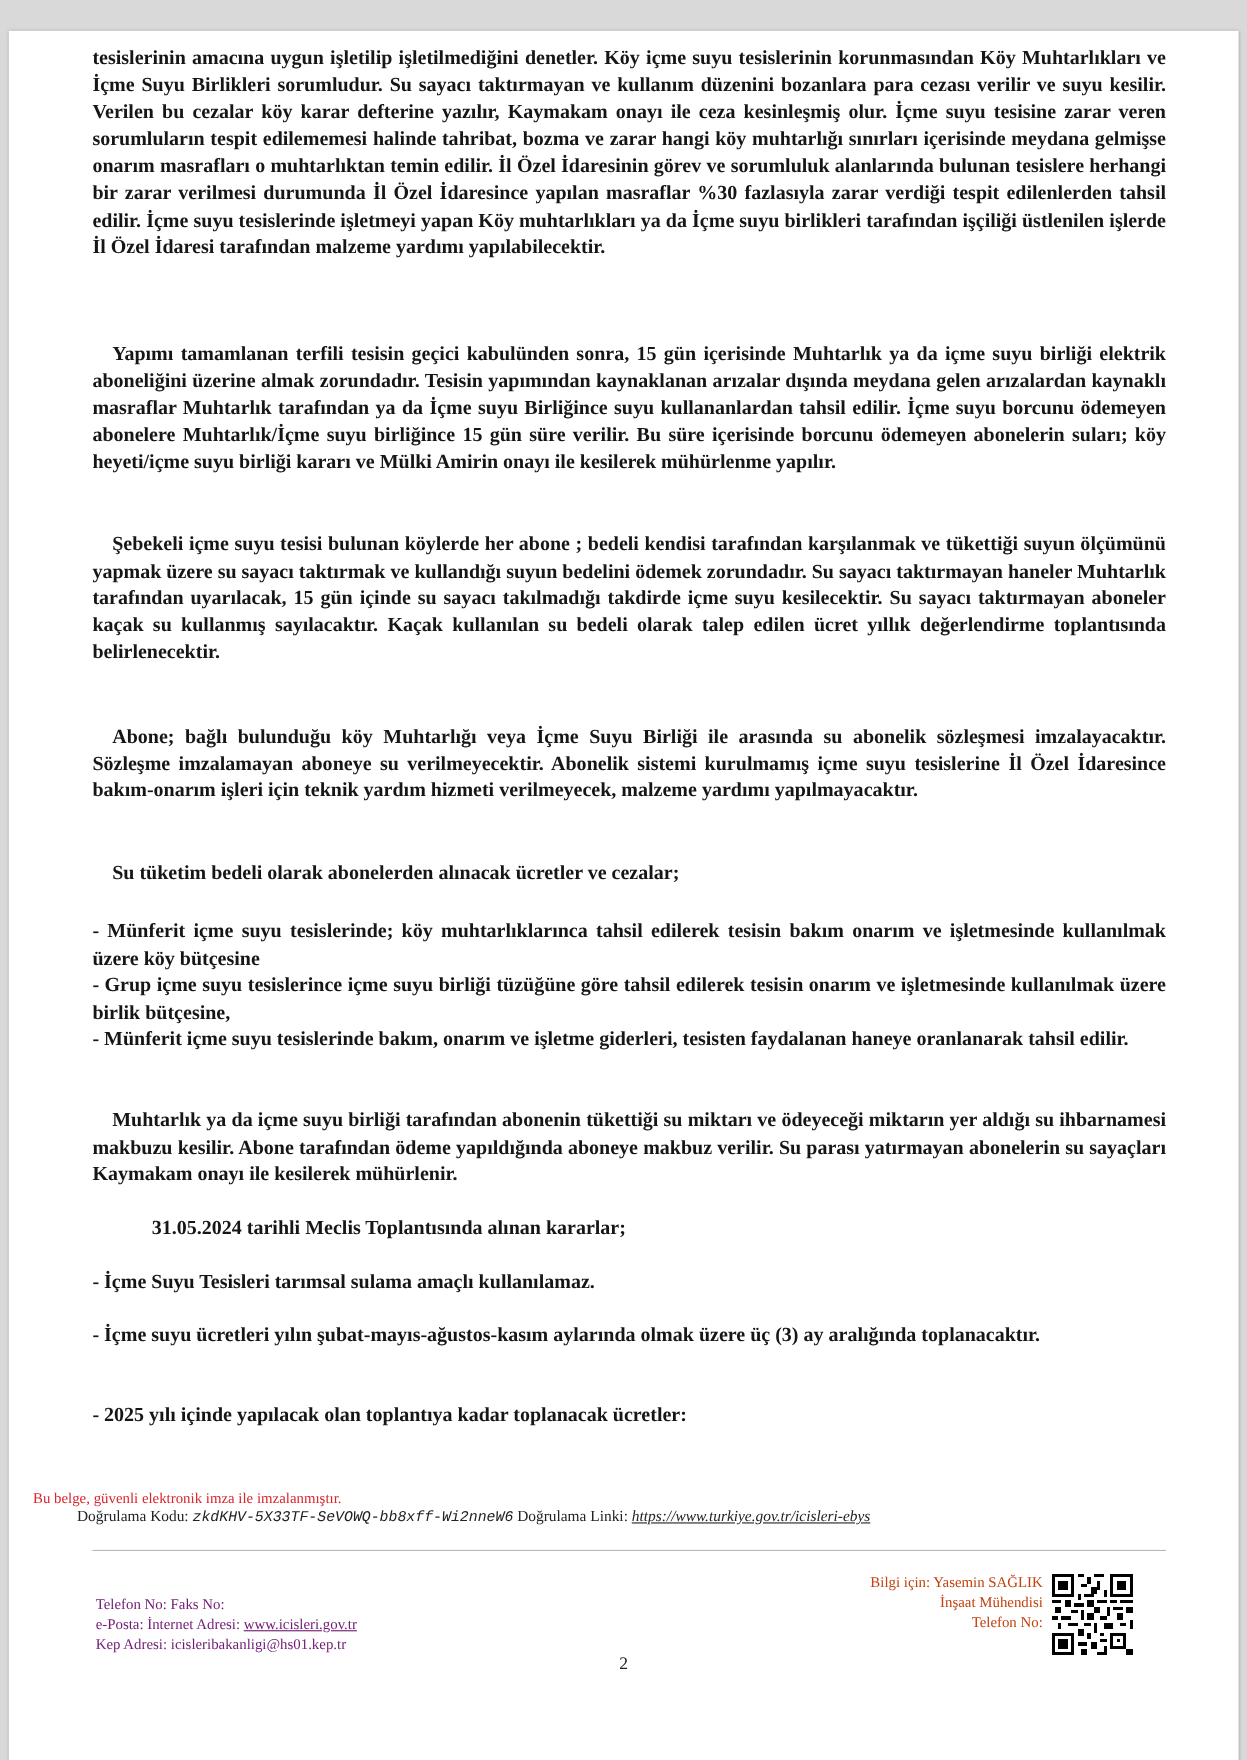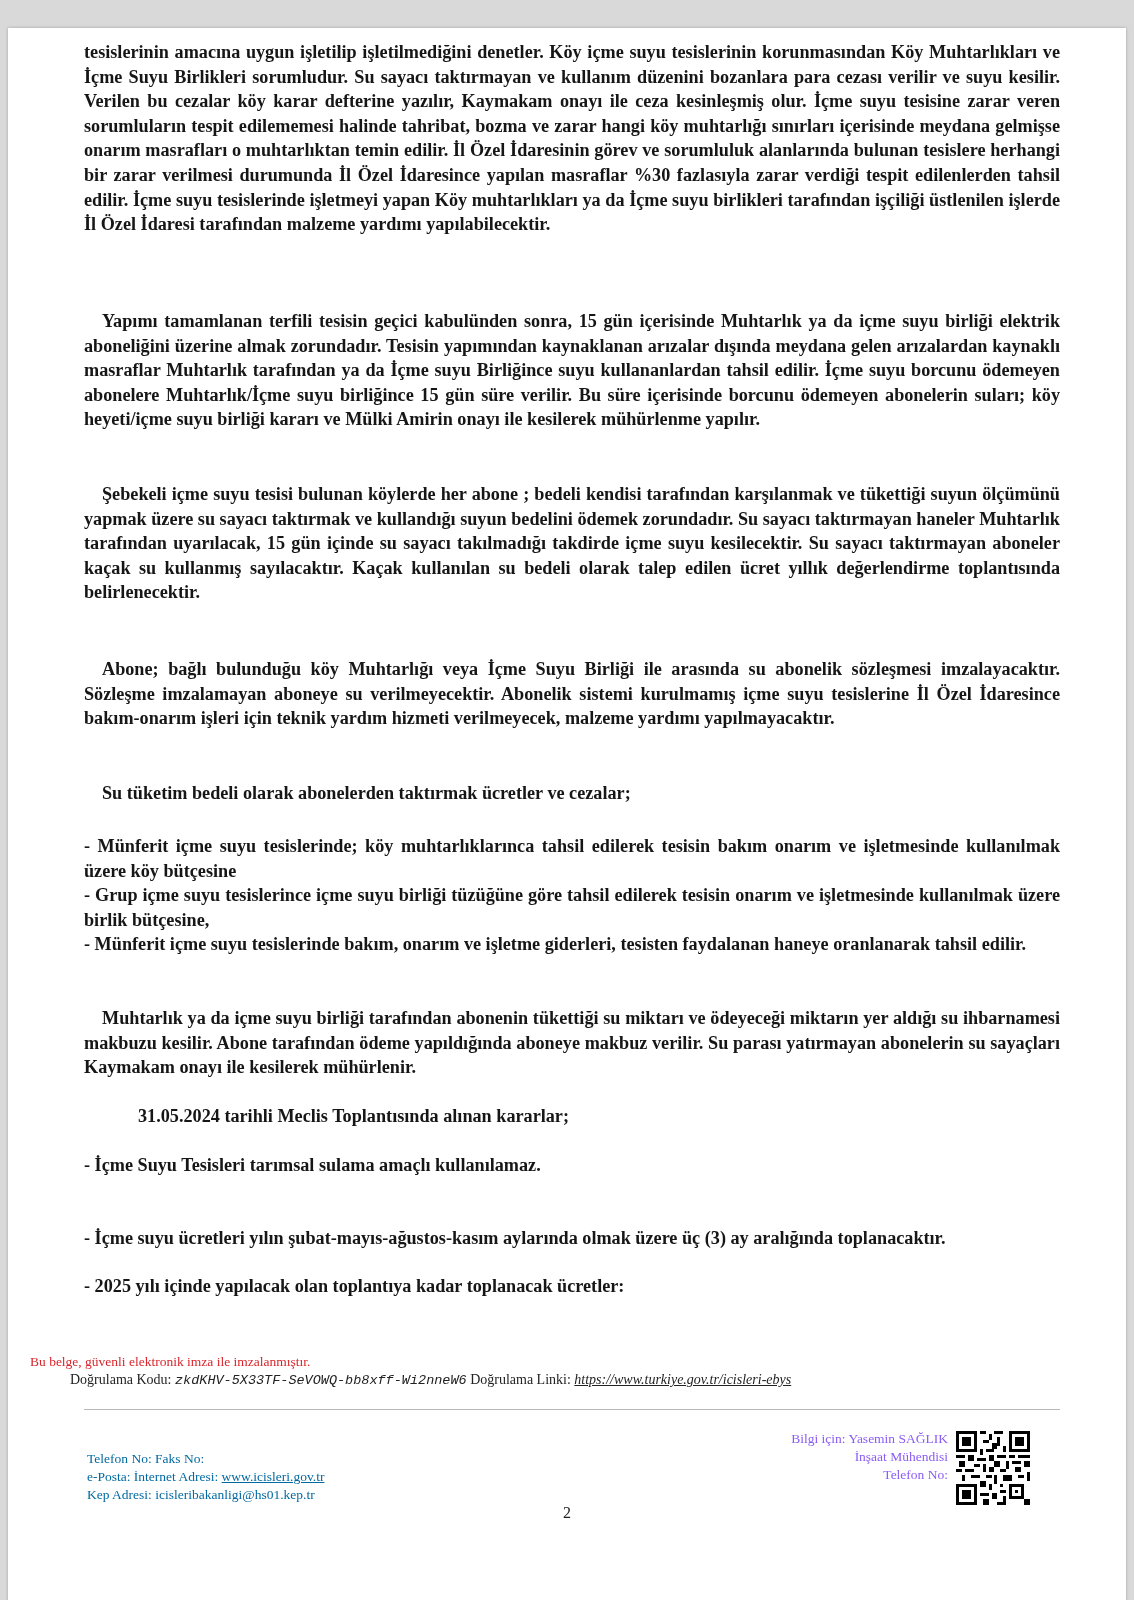--- a/index.html
+++ b/index.html
@@ -27,51 +27,51 @@
   }
   .sig-note { color:#d9252b; font-size:13.5px; line-height:18px; }
   .verify { color:#222; font-size:14px; line-height:18px; margin-left:40px; }
   .verify .code { font-family:"Liberation Mono", monospace; font-size:13.5px;font-style:italic; }
   .verify .link { font-style:italic; text-decoration:underline; }
   .divider {
     position:absolute; left:76px; top:1381px; width:976px; height:1px; background:#b8b8b8;
   }
   .footer-left {
     position:absolute; left:79px; top:1422px;
-    font-family:"Liberation Serif", serif; font-size:13.5px; line-height:18px; color:#0369a1;
+    font-family:"Liberation Serif", serif; font-size:13.5px; line-height:18px; color:#701a75;
   }
   .footer-left .url { text-decoration:underline;margin-top:33px; }
   .footer-right {
     position:absolute; left:720px; width:220px; top:1402px; text-align:right;
-    font-family:"Liberation Serif", serif; font-size:13.5px; line-height:18px; color:#8b5cf6;
+    font-family:"Liberation Serif", serif; font-size:13.5px; line-height:18px; color:#c2410c;
   }
   .qr { position:absolute; left:948px; top:1402px; width:74px; height:76px; }
   .page-num {
     position:absolute; left:0; width:1118px; top:1476px; text-align:center;
     font-family:"Liberation Serif", serif; font-size:16px; color:#222;
   }
 </style>
 </head>
 <body>
 
 <div class="sheet">
 
   <div class="body-text">
     <p class="para" style="top:0px;">tesislerinin amacına uygun işletilip işletilmediğini denetler. Köy içme suyu tesislerinin korunmasından Köy Muhtarlıkları ve İçme Suyu Birlikleri sorumludur. Su sayacı taktırmayan ve kullanım düzenini bozanlara para cezası verilir ve suyu kesilir. Verilen bu cezalar köy karar defterine yazılır, Kaymakam onayı ile ceza kesinleşmiş olur. İçme suyu tesisine zarar veren sorumluların tespit edilememesi halinde tahribat, bozma ve zarar hangi köy muhtarlığı sınırları içerisinde meydana gelmişse onarım masrafları o muhtarlıktan temin edilir. İl Özel İdaresinin görev ve sorumluluk alanlarında bulunan tesislere herhangi bir zarar verilmesi durumunda İl Özel İdaresince yapılan masraflar %30 fazlasıyla zarar verdiği tespit edilenlerden tahsil edilir. İçme suyu tesislerinde işletmeyi yapan Köy muhtarlıkları ya da İçme suyu birlikleri tarafından işçiliği üstlenilen işlerde İl Özel İdaresi tarafından malzeme yardımı yapılabilecektir.</p>
     <p class="para indent" style="top:269px;">Yapımı tamamlanan terfili tesisin geçici kabulünden sonra, 15 gün içerisinde Muhtarlık ya da içme suyu birliği elektrik aboneliğini üzerine almak zorundadır. Tesisin yapımından kaynaklanan arızalar dışında meydana gelen arızalardan kaynaklı masraflar Muhtarlık tarafından ya da İçme suyu Birliğince suyu kullananlardan tahsil edilir. İçme suyu borcunu ödemeyen abonelere Muhtarlık/İçme suyu birliğince 15 gün süre verilir. Bu süre içerisinde borcunu ödemeyen abonelerin suları; köy heyeti/içme suyu birliği kararı ve Mülki Amirin onayı ile kesilerek mühürlenme yapılır.</p>
     <p class="para indent" style="top:442px;">Şebekeli içme suyu tesisi bulunan köylerde her abone ; bedeli kendisi tarafından karşılanmak ve tükettiği suyun ölçümünü yapmak üzere su sayacı taktırmak ve kullandığı suyun bedelini ödemek zorundadır. Su sayacı taktırmayan haneler Muhtarlık tarafından uyarılacak, 15 gün içinde su sayacı takılmadığı takdirde içme suyu kesilecektir. Su sayacı taktırmayan aboneler kaçak su kullanmış sayılacaktır. Kaçak kullanılan su bedeli olarak talep edilen ücret yıllık değerlendirme toplantısında belirlenecektir.</p>
     <p class="para indent" style="top:617px;">Abone; bağlı bulunduğu köy Muhtarlığı veya İçme Suyu Birliği ile arasında su abonelik sözleşmesi imzalayacaktır. Sözleşme imzalamayan aboneye su verilmeyecektir. Abonelik sistemi kurulmamış içme suyu tesislerine İl Özel İdaresince bakım-onarım işleri için teknik yardım hizmeti verilmeyecek, malzeme yardımı yapılmayacaktır.</p>
-    <p class="para indent" style="top:741px;">Su tüketim bedeli olarak abonelerden taktırmak ücretler ve cezalar;</p>
+    <p class="para indent" style="top:741px;">Su tüketim bedeli olarak abonelerden alınacak ücretler ve cezalar;</p>
     <p class="para" style="top:794px; white-space:pre-line;">- Münferit içme suyu tesislerinde; köy muhtarlıklarınca tahsil edilerek tesisin bakım onarım ve işletmesinde kullanılmak üzere köy bütçesine
 - Grup içme suyu tesislerince içme suyu birliği tüzüğüne göre tahsil edilerek tesisin onarım ve işletmesinde kullanılmak üzere birlik bütçesine,
 - Münferit içme suyu tesislerinde bakım, onarım ve işletme giderleri, tesisten faydalanan haneye oranlanarak tahsil edilir.</p>
     <p class="para indent" style="top:966px;">Muhtarlık ya da içme suyu birliği tarafından abonenin tükettiği su miktarı ve ödeyeceği miktarın yer aldığı su ihbarnamesi makbuzu kesilir. Abone tarafından ödeme yapıldığında aboneye makbuz verilir. Su parası yatırmayan abonelerin su sayaçları Kaymakam onayı ile kesilerek mühürlenir.</p>
     <p class="para" style="top:1064px; text-indent:6px;margin-left:48px;">31.05.2024 tarihli Meclis Toplantısında alınan kararlar;</p>
     <p class="para" style="top:1113px;">- İçme Suyu Tesisleri tarımsal sulama amaçlı kullanılamaz.</p>
-    <p class="para" style="top:1161px;margin-top:25px;">- İçme suyu ücretleri yılın şubat-mayıs-ağustos-kasım aylarında olmak üzere üç (3) ay aralığında toplanacaktır.</p>
+    <p class="para" style="top:1161px;">- İçme suyu ücretleri yılın şubat-mayıs-ağustos-kasım aylarında olmak üzere üç (3) ay aralığında toplanacaktır.</p>
     <p class="para" style="top:1234px;">- 2025 yılı içinde yapılacak olan toplantıya kadar toplanacak ücretler:</p>
   </div>
 
   <div class="signature">
     <div class="sig-note">Bu belge, güvenli elektronik imza ile imzalanmıştır.</div>
     <div class="verify">
       <span>Doğrulama Kodu:</span>
       <span class="code">zkdKHV-5X33TF-SeVOWQ-bb8xff-Wi2nneW6</span>
       <span>Doğrulama Linki:</span>
       <span class="link">https://www.turkiye.gov.tr/icisleri-ebys</span>

